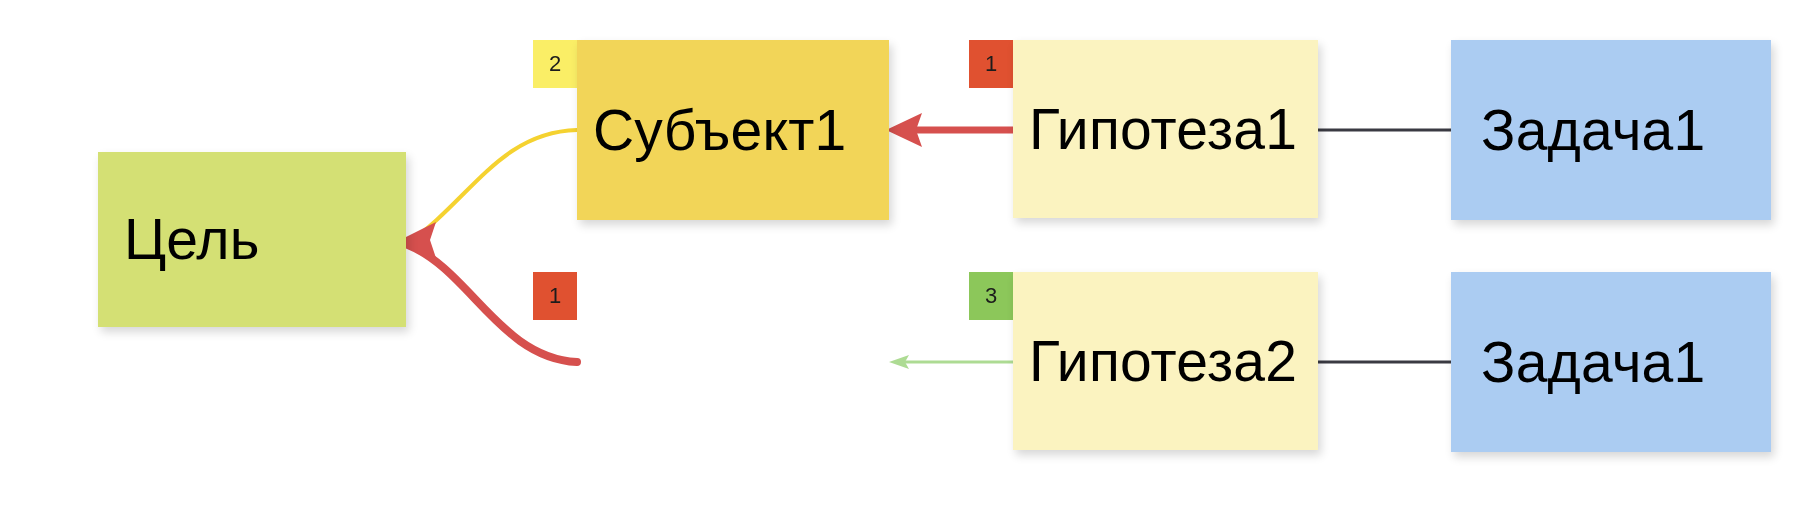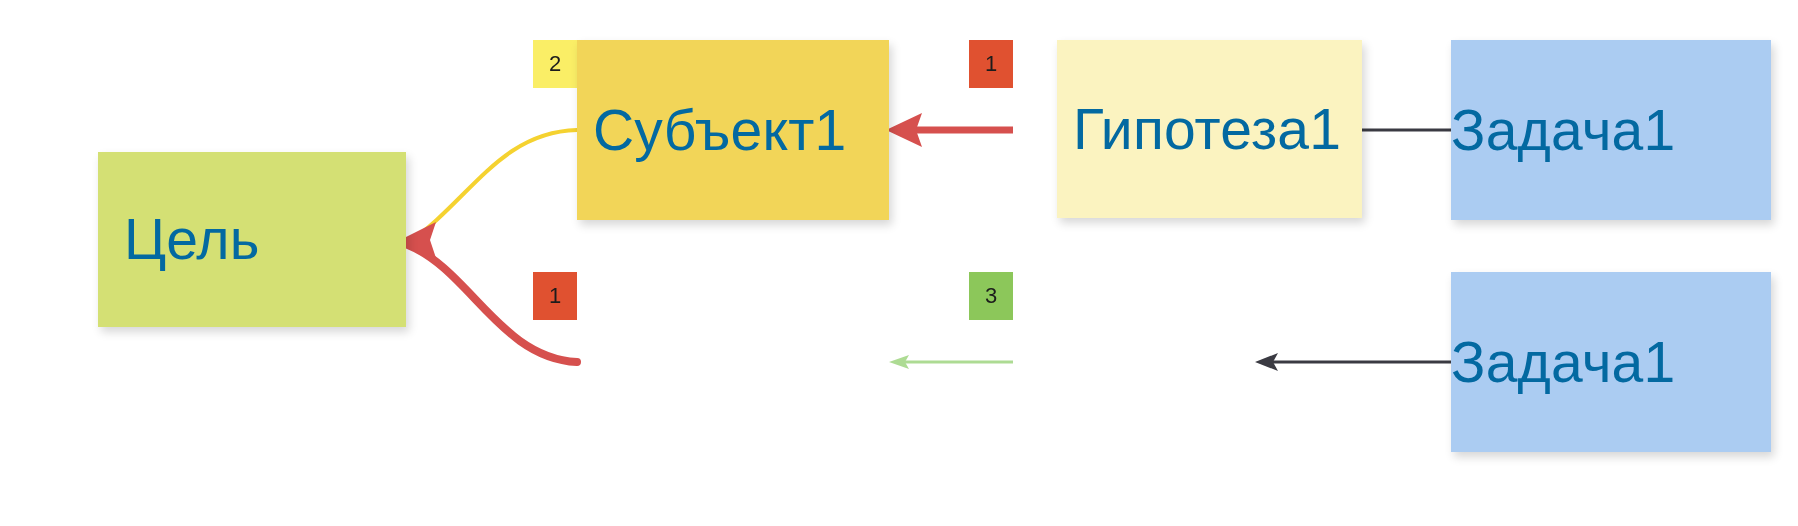--- a/index.html
+++ b/index.html
@@ -28,46 +28,45 @@
   .node {
     position: absolute;
     box-sizing: border-box;
     display: flex;
     align-items: center;
     box-shadow: 3px 5px 9px rgba(0,0,0,0.16);
   }
   .node-label {
     font-size: 57px;
     line-height: 1;
-    color: #0369a1;
+    color: #000000;
     white-space: nowrap;
     letter-spacing: 0.2px;
   }
   .goal {
     background: #d4e074;
     justify-content: flex-start;
     margin-left: 6px;
   }
   .goal .node-label { padding-left: 26px; }
   .subject {
     background: #f2d558;
     justify-content: flex-start;
   }
   .subject .node-label { padding-left: 16px; }
   .hypothesis {
     background: #fbf3c0;
     justify-content: flex-start;
-    margin-left: 44px;
   }
   .hypothesis .node-label { padding-left: 16px; }
   .task {
     background: #abccf2;
     justify-content: flex-start;
   }
-  .task .node-label { }
+  .task .node-label { padding-left: 30px; }
   .badge {
     position: absolute;
     box-sizing: border-box;
     display: flex;
     align-items: center;
     justify-content: center;
     font-size: 22px;
     color: #1c1c1c;
     line-height: 1;
   }
@@ -119,20 +118,23 @@
   <div class="badge badge-red" style="left:969px; top:40px; width:44px; height:48px;">
     <span>1</span>
   </div>
   <div class="node hypothesis" style="left:1013px; top:40px; width:305px; height:178px;">
     <span class="node-label">Гипотеза1</span>
   </div>
 
   <div class="badge badge-green" style="left:969px; top:272px; width:44px; height:48px;">
     <span>3</span>
   </div>
+  <div class="node hypothesis" style="left:1013px; top:272px; width:305px; height:178px;">
+    <span class="node-label">Гипотеза2</span>
+  </div>
 
   <div class="node task" style="left:1451px; top:40px; width:320px; height:180px;">
     <span class="node-label">Задача1</span>
   </div>
 
   <div class="node task" style="left:1451px; top:272px; width:320px; height:180px;">
     <span class="node-label">Задача1</span>
   </div>
 
 </div>

